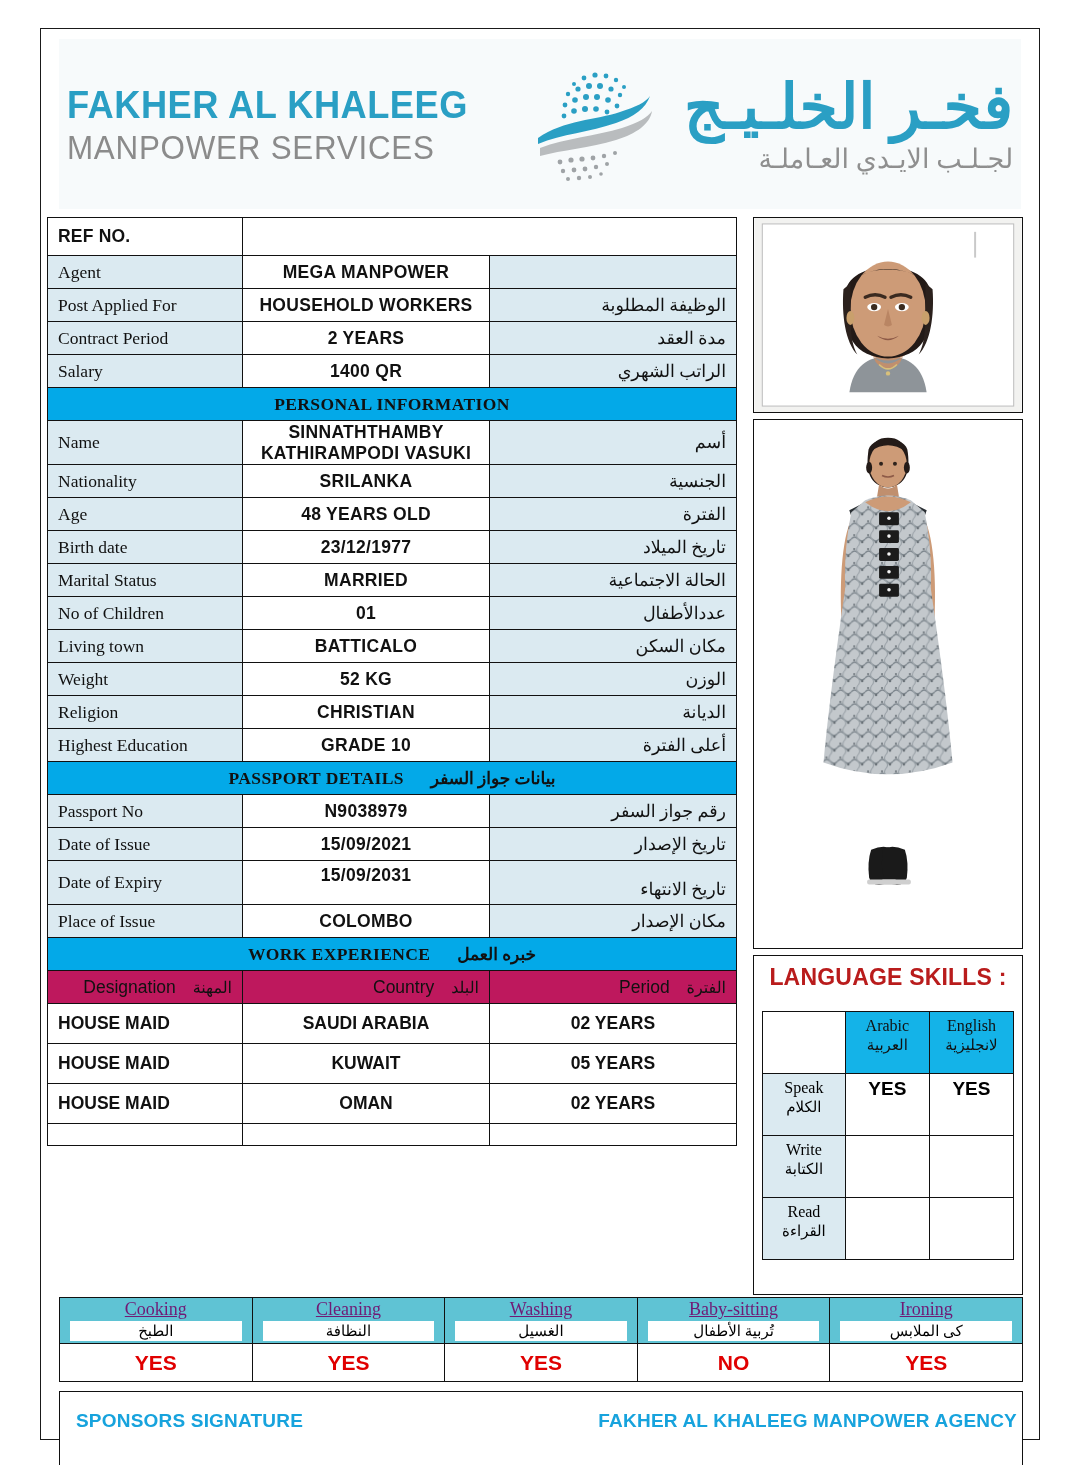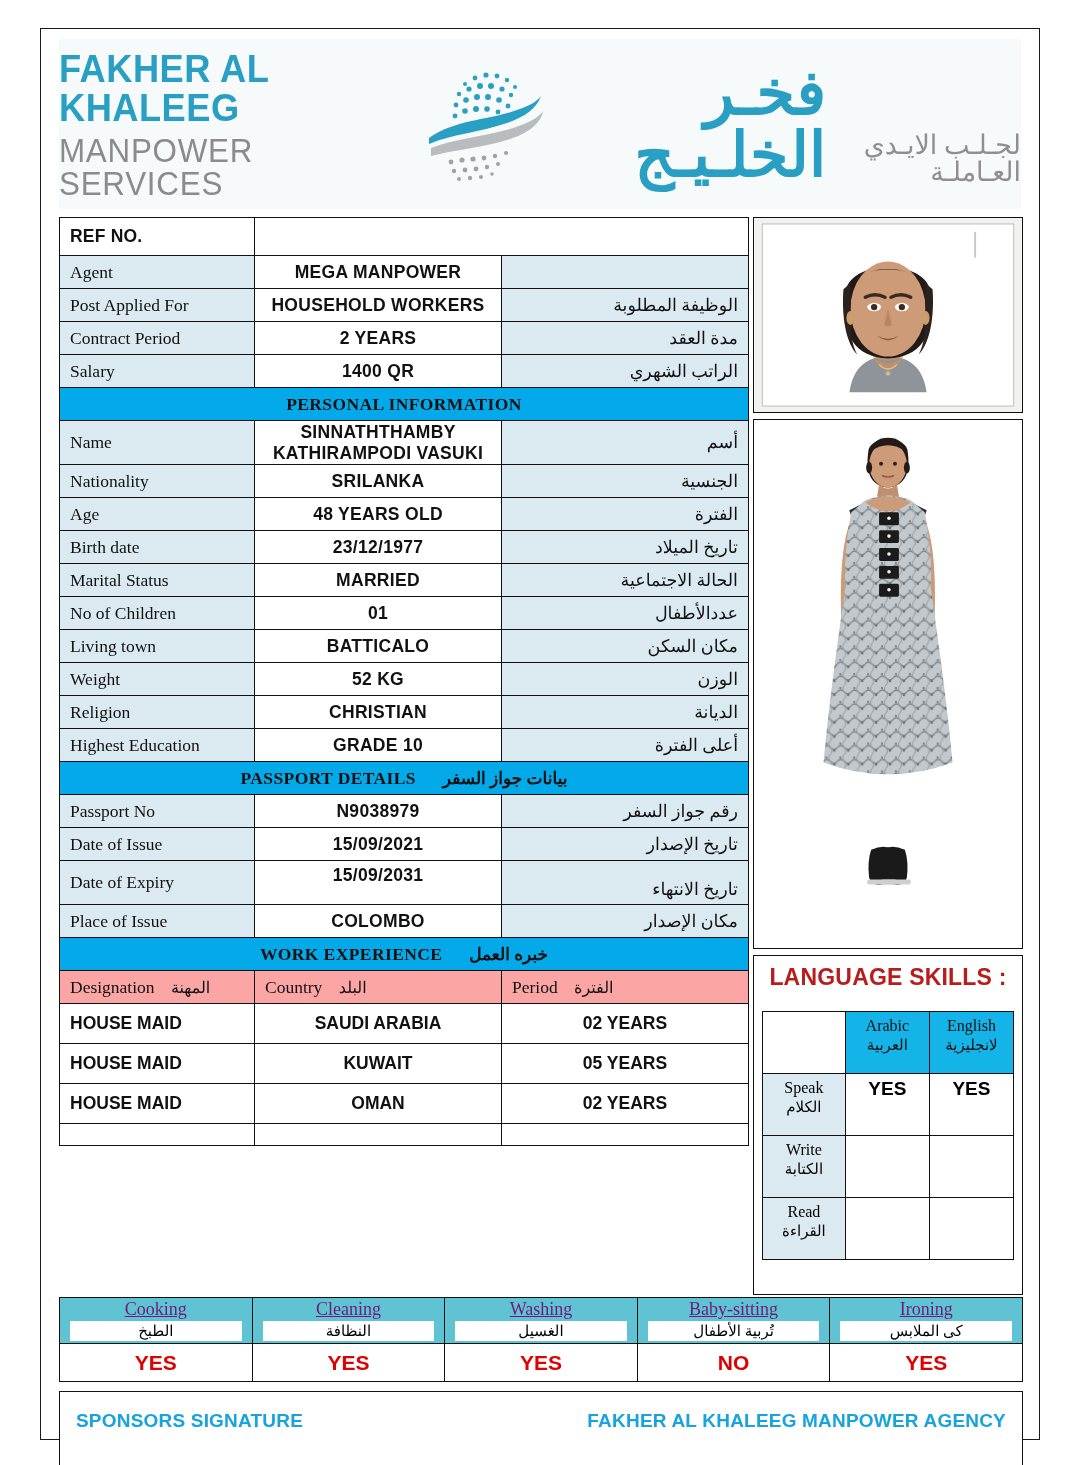--- a/index.html
+++ b/index.html
@@ -27,27 +27,27 @@
     font-family:"Liberation Sans", sans-serif;
     font-weight:bold;font-size:39px;letter-spacing:.5px;
     color:#2a9fc4;transform:scaleX(.93);transform-origin:left center;
   }
   .logo-l2{
     font-family:"Liberation Sans", sans-serif;
     font-weight:normal;font-size:33px;letter-spacing:.8px;
     color:#8b8b8b;margin-top:7px;transform:scaleX(.95);transform-origin:left center;
   }
   .logo-mark{width:150px;height:125px;flex:none;}
-  .logo-ar{display:flex;align-items:flex-end;line-height:1;}
+  .logo-ar{display:flex;flex-direction:column;align-items:flex-end;line-height:1;}
   .logo-ar1{font-size:62px;font-weight:bold;color:#2a9fc4;direction:rtl;}
   .logo-ar2{font-size:27px;color:#8f8f8f;direction:rtl;margin-top:8px;letter-spacing:1px;}
 
   
   .tbl{
-    position:absolute;left:18px;top:188px;width:690px;
+    position:absolute;left:6px;top:188px;width:690px;
     border-collapse:collapse;table-layout:fixed;
   }
   .tbl td{
     border:1.6px solid #111;
     padding:0 10px;
     font-size:17.5px;
     color:#111;
     height:33px;
     vertical-align:middle;
     box-sizing:border-box;
@@ -63,22 +63,22 @@
     font-family:"Liberation Serif",serif;font-weight:bold;font-size:19px;
     letter-spacing:.4px;height:31px;
   }
   .sec .ar-inline{direction:rtl;font-size:17px;margin-left:22px;}
   .red{color:#e00000;}
   .name-val{line-height:1.18;padding:4px 10px;}
   .tall{height:44px;}
 
   
   .wx-h{
-    background:#fca5a5;text-align:left;font-size:18px;height:46px;
-    font-family:Liberation Serif, serif;
+    background:#be185d;text-align:right;font-size:18px;height:46px;
+    font-family:Liberation Sans, sans-serif;
   }
   .wx-h .a{direction:rtl;font-size:16px;margin-left:12px;}
   .wx td{height:40px;}
   .wx-d{width:195px;text-align:left;font-family:"Liberation Sans",sans-serif;font-weight:bold;font-size:22px;}
   .wx-c{width:345px;text-align:center;font-family:"Liberation Sans",sans-serif;font-weight:bold;font-size:22px;}
   .wx-p{width:150px;text-align:center;font-family:"Liberation Sans",sans-serif;font-weight:bold;font-size:21px;}
   .wx-empty td{height:22px;background:#fff;}
 
   
   .photo-box{
@@ -129,21 +129,21 @@
   .sign{
     position:absolute;left:18px;top:1362px;width:964px;height:80px;
     border:1.6px solid #111;box-sizing:border-box;background:#fff;
   }
   .sign span{
     position:absolute;top:18px;
     font-family:"Liberation Sans",sans-serif;font-weight:bold;font-size:19px;
     color:#17a3dd;letter-spacing:.2px;
   }
   #sign-left{left:16px;}
-  #sign-right{right:16px;}
+  #sign-right{right:5px;}
 </style>
 </head>
 <body>
 
 <div class="page">
 
   <div class="logo-band">
     <div class="logo-words">
       <div class="logo-l1">FAKHER AL KHALEEG</div>
       <div class="logo-l2">MANPOWER SERVICES</div>

